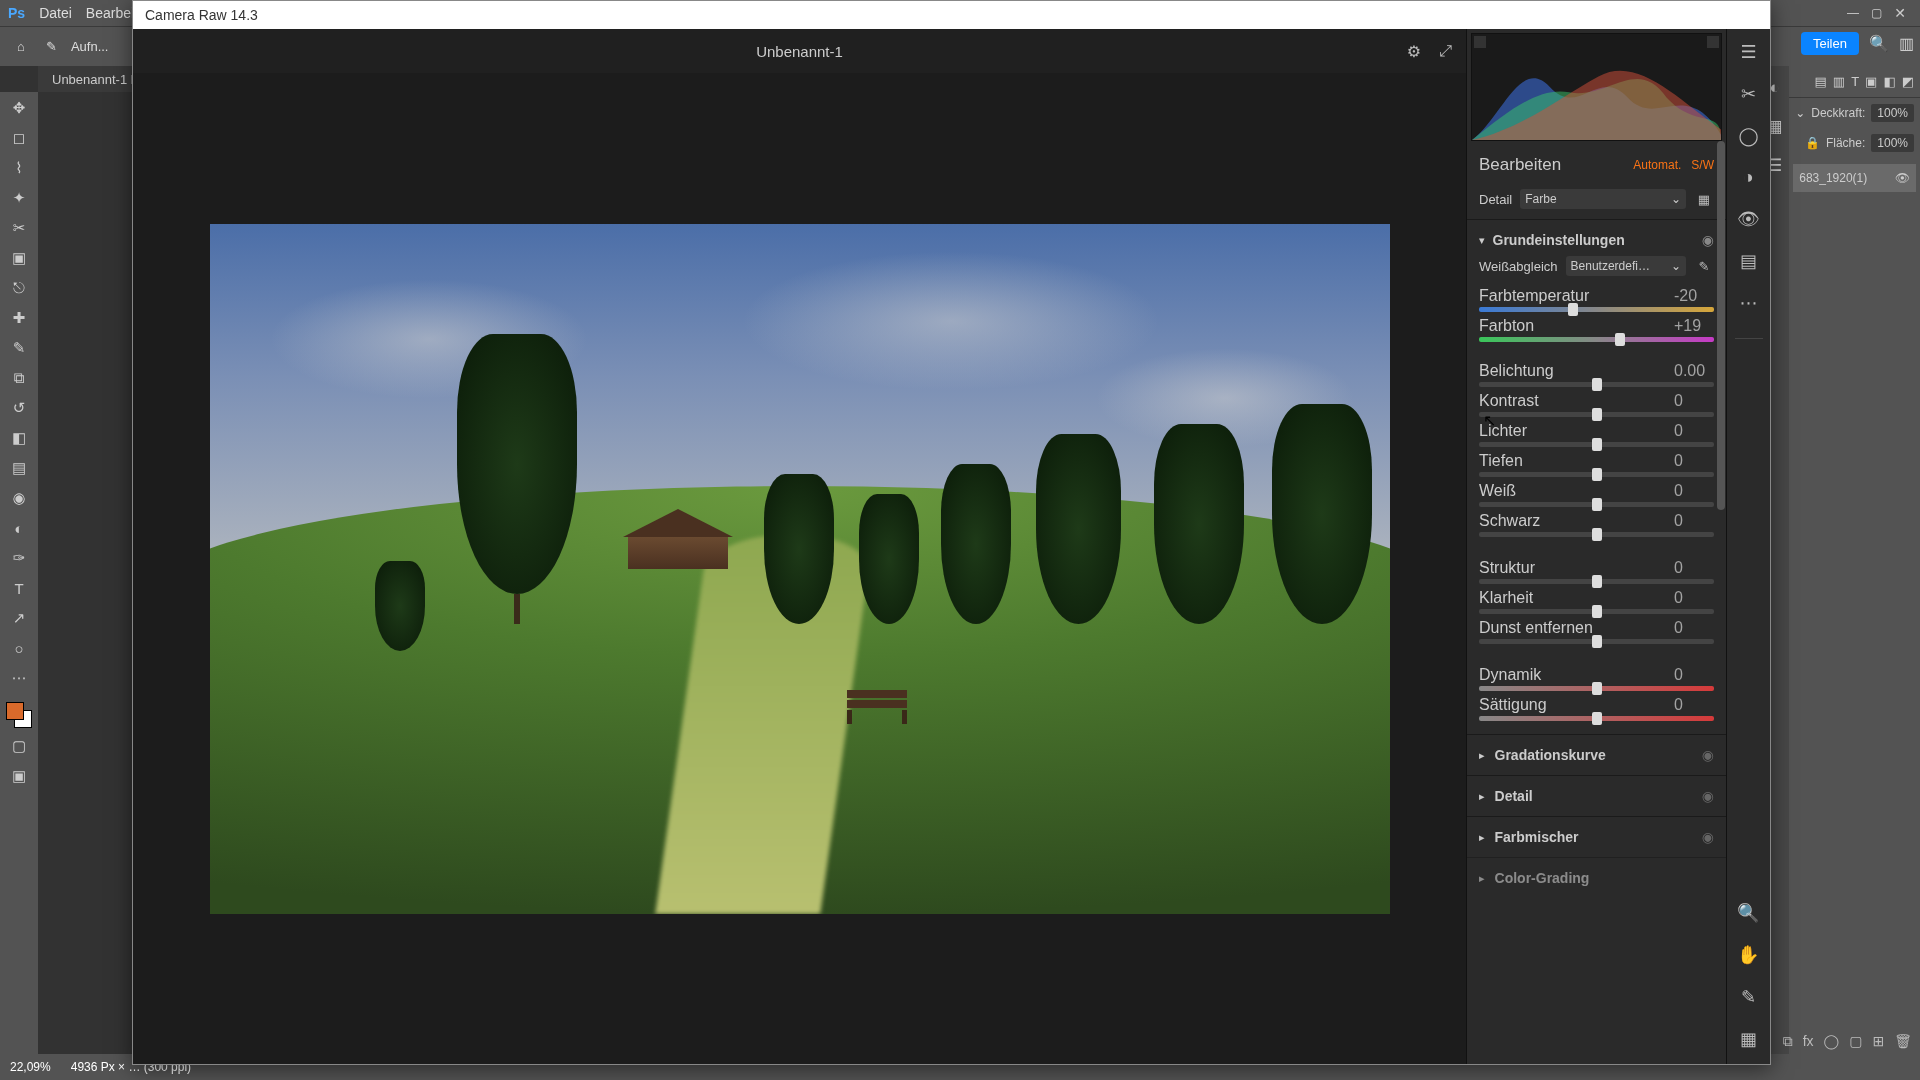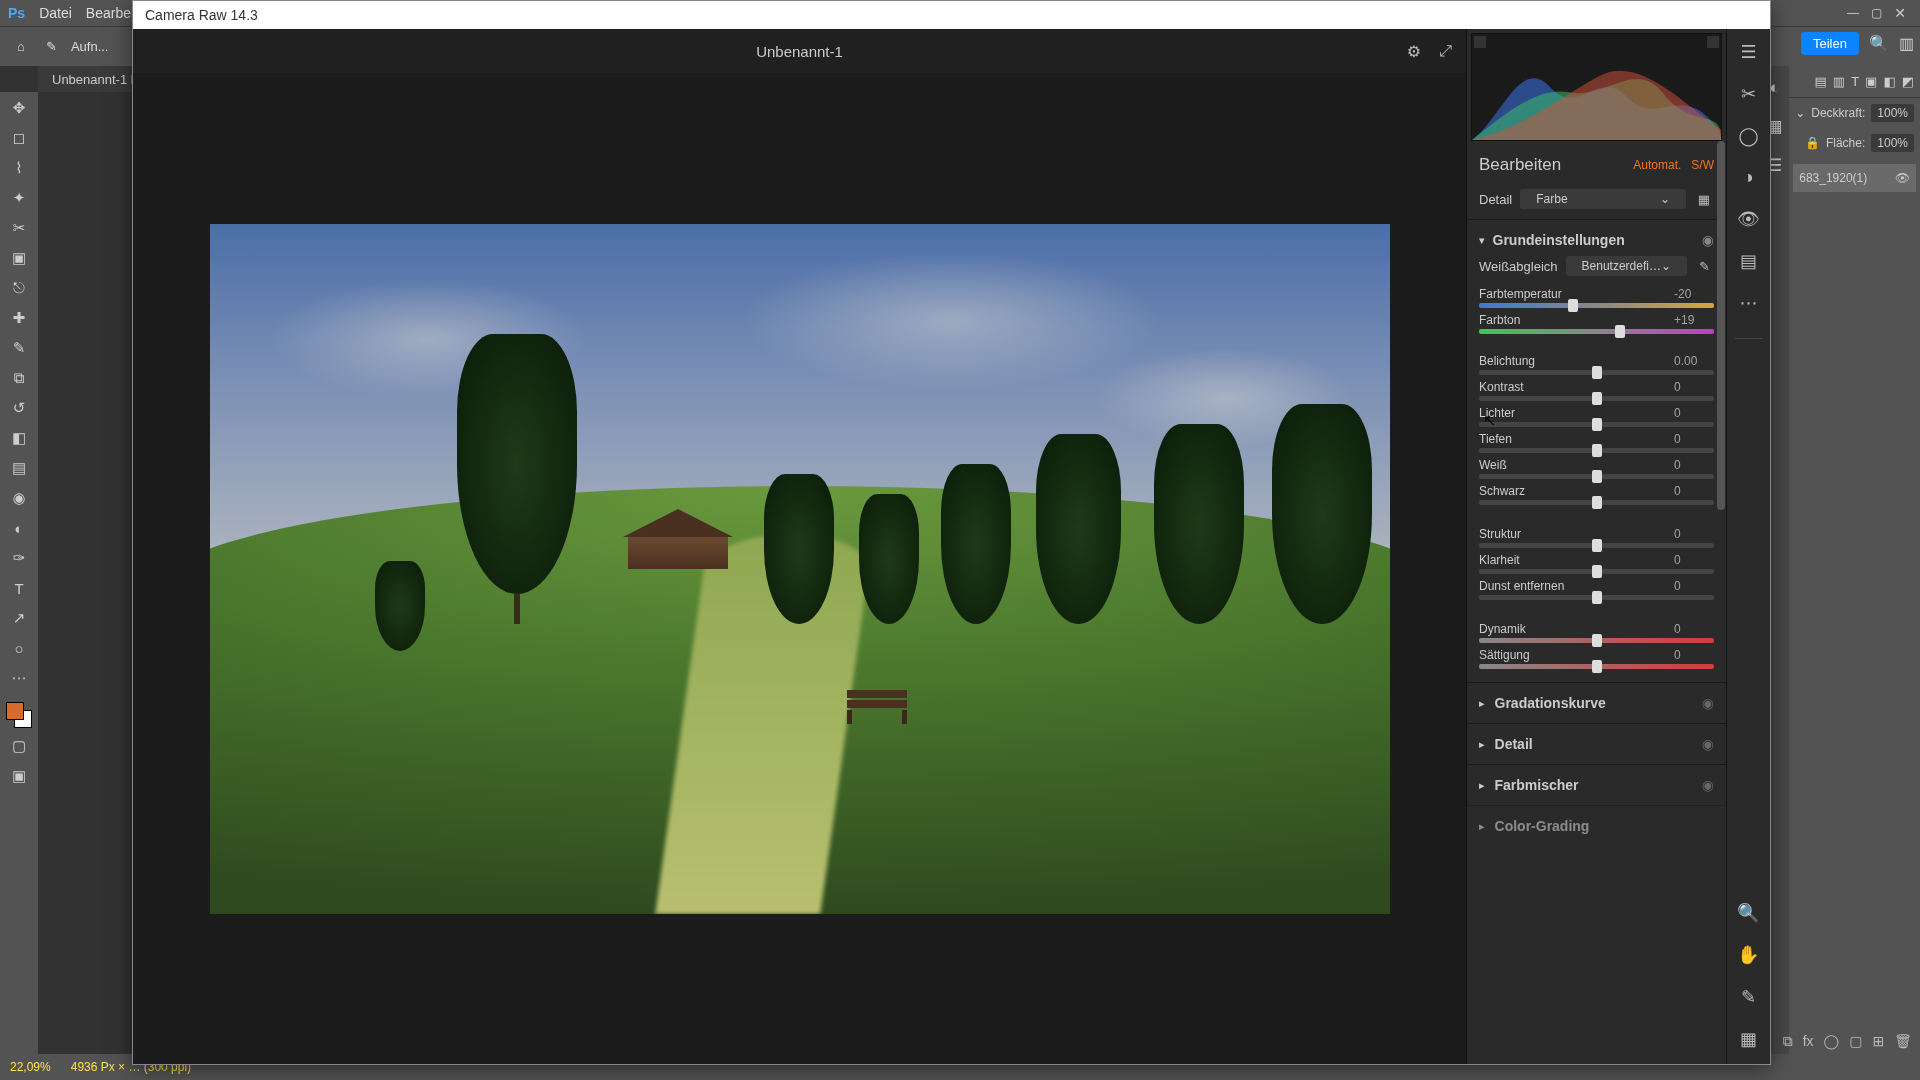--- a/index.html
+++ b/index.html
@@ -26,21 +26,21 @@
 
 .ps-right-dock{position:absolute;right:0;top:66px;bottom:26px;width:160px;background:#535353;display:flex;}
 .ps-right-strip{width:42px;background:#474747;display:flex;flex-direction:column;align-items:center;gap:18px;padding-top:12px;color:#ccc;font-size:17px;}
 .ps-right-panels{flex:1;display:flex;flex-direction:column;color:#ccc;font-size:12px;}
 .ps-right-panels .toprow{height:32px;display:flex;align-items:center;justify-content:flex-end;padding:0 6px;gap:6px;border-bottom:1px solid #3a3a3a;font-size:13px;}
 .ps-right-panels .row{height:30px;display:flex;align-items:center;justify-content:flex-end;padding:0 6px;gap:6px;}
 .ps-right-panels .val{background:#3a3a3a;padding:2px 6px;border-radius:2px;min-width:42px;text-align:center;}
 .ps-right-panels .layer{height:28px;background:#6a6a6a;display:flex;align-items:center;padding:0 6px;gap:6px;margin:6px 4px;font-size:12px;}
 .ps-right-panels .bottomicons{position:absolute;bottom:0;right:0;height:26px;display:flex;align-items:center;gap:10px;padding:0 8px;color:#bbb;font-size:14px;}
 
-.ps-status{position:absolute;left:0;right:0;bottom:0;height:26px;background:#535353;color:#fde047;font-size:12px;display:flex;align-items:center;padding:0 10px;gap:20px;}
+.ps-status{position:absolute;left:0;right:0;bottom:0;height:26px;background:#535353;color:#ffffff;font-size:12px;display:flex;align-items:center;padding:0 10px;gap:20px;}
 
 
 .cr-window{position:absolute;left:132px;top:0;width:1639px;height:1065px;background:#f0f0f0;border:1px solid #888;box-shadow:0 4px 20px rgba(0,0,0,.5);display:flex;flex-direction:column;}
 .cr-title{height:28px;background:#fff;display:flex;align-items:center;padding:0 12px;font-size:14px;color:#333;}
 .cr-body{flex:1;background:#202020;display:flex;position:relative;overflow:hidden;}
 
 .cr-main{flex:1;display:flex;flex-direction:column;}
 .cr-doc-title{height:44px;display:flex;align-items:center;justify-content:center;color:#ccc;font-size:15px;position:relative;}
 .cr-doc-title .right-ico{position:absolute;right:14px;display:flex;gap:18px;color:#bbb;font-size:16px;}
 .cr-canvas-wrap{flex:1;display:flex;align-items:center;justify-content:center;background:#1c1c1c;padding:20px;}
@@ -74,31 +74,31 @@
 .cr-strip{width:44px;background:#2a2a2a;display:flex;flex-direction:column;align-items:center;gap:20px;padding-top:12px;color:#bbb;font-size:18px;border-left:1px solid #111;}
 .cr-strip .sep{height:1px;width:28px;background:#444;margin:4px 0;}
 .cr-strip .bottom{margin-top:auto;display:flex;flex-direction:column;gap:20px;padding-bottom:14px;align-items:center;}
 
 .cr-panel-head{display:flex;align-items:center;padding:10px 12px;gap:10px;}
 .cr-panel-head .title{font-size:17px;flex:1;}
 .cr-panel-head .link{font-size:12px;color:#f97316;cursor:pointer;}
 
 .cr-row{display:flex;align-items:center;padding:4px 12px;gap:8px;font-size:13px;}
 .cr-row .lbl{flex:0 0 auto;}
-.cr-row .sel{flex:1;background:#3a3a3a;padding:3px 16px;border-radius:3px;display:flex;align-items:center;justify-content:space-between;cursor:pointer;font-size:12px;}
+.cr-row .sel{flex:1;background:#3a3a3a;padding:3px 5px;border-radius:3px;display:flex;align-items:center;justify-content:space-between;cursor:pointer;font-size:12px;}
 .cr-row .ico{width:20px;height:20px;color:#bbb;display:flex;align-items:center;justify-content:center;cursor:pointer;}
 
 .cr-section{padding:6px 12px 4px;display:flex;align-items:center;gap:8px;cursor:pointer;}
 .cr-section .chev{font-size:11px;}
 .cr-section .name{font-weight:600;font-size:14px;flex:1;}
 .cr-section .eye{font-size:14px;color:#888;}
 
 .cr-sliders{padding:2px 12px 8px;}
 .slider-row{margin:5px 0;}
-.slider-row .top{display:flex;justify-content:space-between;font-size:12px;margin-bottom:2px;}
+.slider-row .top{display:flex;justify-content:space-between;font-size:16px;margin-bottom:2px;}
 .slider-row .val{min-width:40px;text-align:left;color:#a3a3a3;}
 .slider-track{height:5px;background:#444;border-radius:2px;position:relative;}
 .slider-track.temp{background:linear-gradient(to right,#3a7ad6,#888,#d6a63a);}
 .slider-track.tint{background:linear-gradient(to right,#3ac65a,#888,#c63ac6);}
 .slider-track.sat{background:linear-gradient(to right,#888,#d63a3a);}
 .slider-knob{position:absolute;top:-4px;width:10px;height:13px;background:#ddd;border-radius:2px;transform:translateX(-50%);cursor:pointer;}
 
 .cr-divider{height:1px;background:#1a1a1a;margin:6px 0;}
 
 .cr-collapsed{display:flex;align-items:center;padding:12px 12px;gap:10px;border-top:1px solid #1a1a1a;cursor:pointer;}

